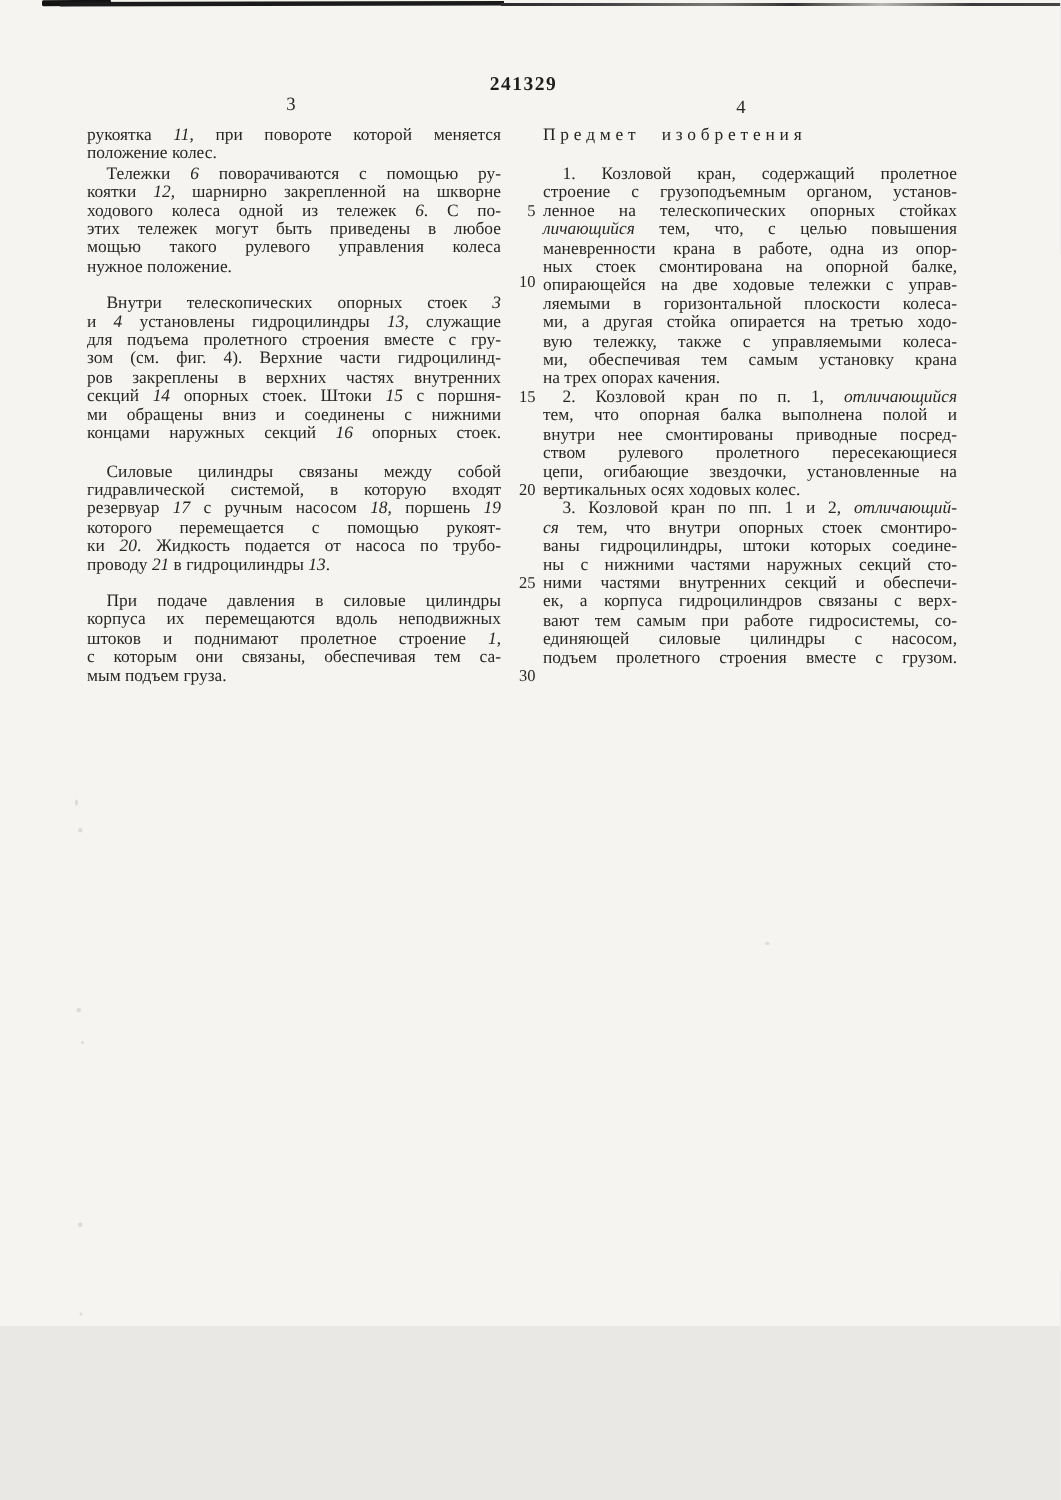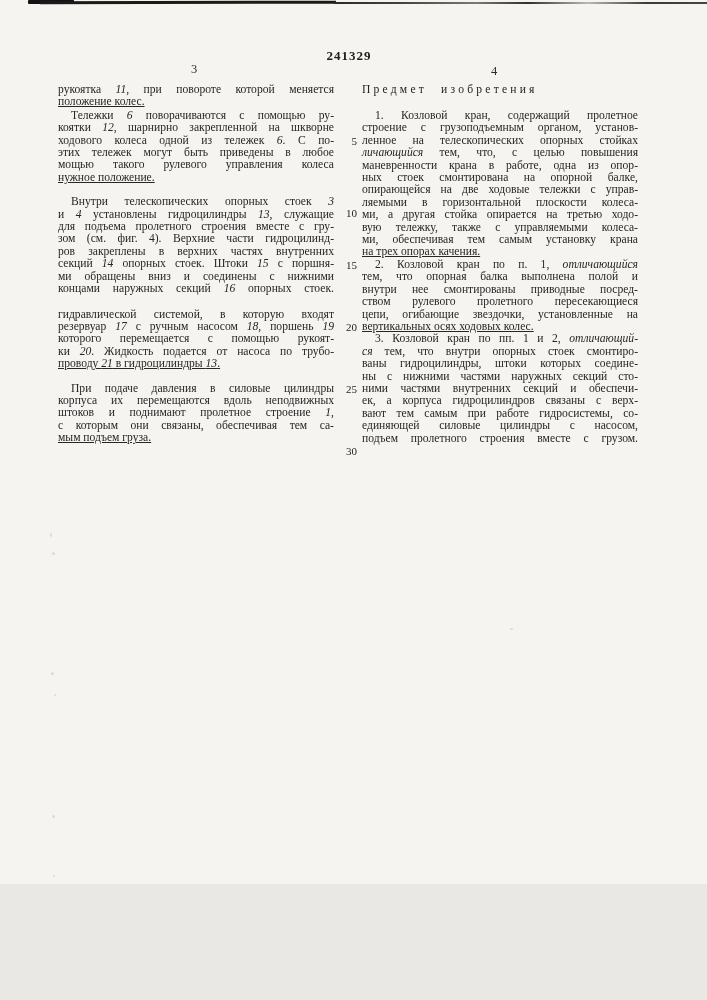--- a/index.html
+++ b/index.html
@@ -26,21 +26,21 @@
     position:absolute; left:362px; top:83px; width:276px; text-align:left;
     font-size:11.6px; letter-spacing:3.2px; word-spacing:8px; color:#242424; white-space:nowrap;
   }
   .column { position:absolute; width:276px; font-size:11.6px; }
   .column-left  { left:58px;  top:84px; }
   .column-right { left:362px; top:110px; }
   .line {
     height:12.42px; line-height:12.42px; white-space:nowrap;
     text-align:justify; text-align-last:justify;
   }
-  .line.lastline { text-align-last:left;text-decoration:underline; }
+  .line.lastline { text-align-last:left; }
   .line.indent { padding-left:13px; }
   .line i { font-style:italic; }
 
   .gutter-num {
     position:absolute; left:328px; width:29px; height:12.42px; line-height:12.42px;
     text-align:right; font-size:11px; color:#252525;
   }
   .speck { position:absolute; background:rgba(40,40,40,.12); border-radius:50%; }
 </style>
 </head>
@@ -74,20 +74,21 @@
         <div class="line indent">Внутри телескопических опорных стоек <i>3</i></div>
         <div class="line">и <i>4</i> установлены гидроцилиндры <i>13</i>, служащие</div>
         <div class="line">для подъема пролетного строения вместе с гру-</div>
         <div class="line">зом (см. фиг. 4). Верхние части гидроцилинд-</div>
         <div class="line">ров закреплены в верхних частях внутренних</div>
         <div class="line">секций <i>14</i> опорных стоек. Штоки <i>15</i> с поршня-</div>
         <div class="line">ми обращены вниз и соединены с нижними</div>
         <div class="line">концами наружных секций <i>16</i> опорных стоек.</div>
       </div>
       <div style="margin-top: 13px;">
+        <div class="line indent">Силовые цилиндры связаны между собой</div>
         <div class="line">гидравлической системой, в которую входят</div>
         <div class="line">резервуар <i>17</i> с ручным насосом <i>18</i>, поршень <i>19</i></div>
         <div class="line">которого перемещается с помощью рукоят-</div>
         <div class="line">ки <i>20</i>. Жидкость подается от насоса по трубо-</div>
         <div class="line lastline">проводу <i>21</i> в гидроцилиндры <i>13</i>.</div>
       </div>
       <div style="margin-top: 12px;">
         <div class="line indent">При подаче давления в силовые цилиндры</div>
         <div class="line">корпуса их перемещаются вдоль неподвижных</div>
         <div class="line">штоков и поднимают пролетное строение <i>1</i>,</div>
@@ -135,18 +136,18 @@
 
   <div class="speck" style="left:52px;top:552px;width:3px;height:3px;"></div>
   <div class="speck" style="left:50px;top:533px;width:2px;height:4px;"></div>
   <div class="speck" style="left:51px;top:672px;width:3px;height:3px;"></div>
   <div class="speck" style="left:54px;top:694px;width:2px;height:2px;"></div>
   <div class="speck" style="left:52px;top:815px;width:3px;height:3px;"></div>
   <div class="speck" style="left:53px;top:875px;width:2px;height:2px;"></div>
   <div class="speck" style="left:510px;top:628px;width:3px;height:2px;"></div>
 
 <div class="gutter-num" style="top: 134.84px;">5</div>
-    <div class="gutter-num" style="top: 207px;">10</div>
+    <div class="gutter-num" style="top: 182px;">10</div>
     <div class="gutter-num" style="top: 259.04px;">15</div>
     <div class="gutter-num" style="top: 321.14px;">20</div>
     <div class="gutter-num" style="top: 383.24px;">25</div>
     <div class="gutter-num" style="top: 445.34px;">30</div>
   </div>
 
 </body></html>

